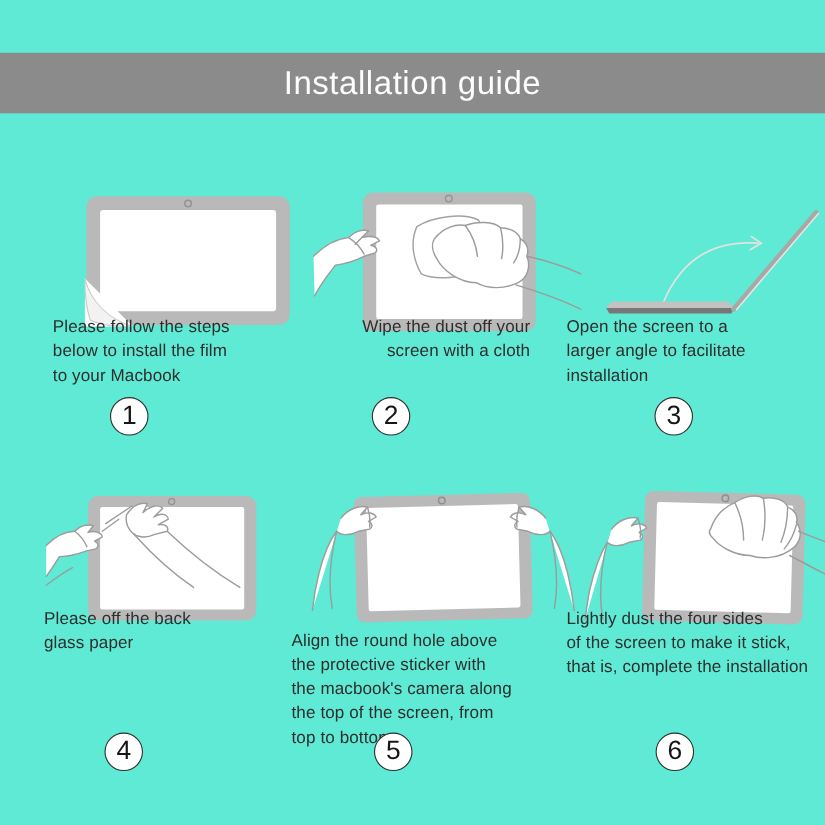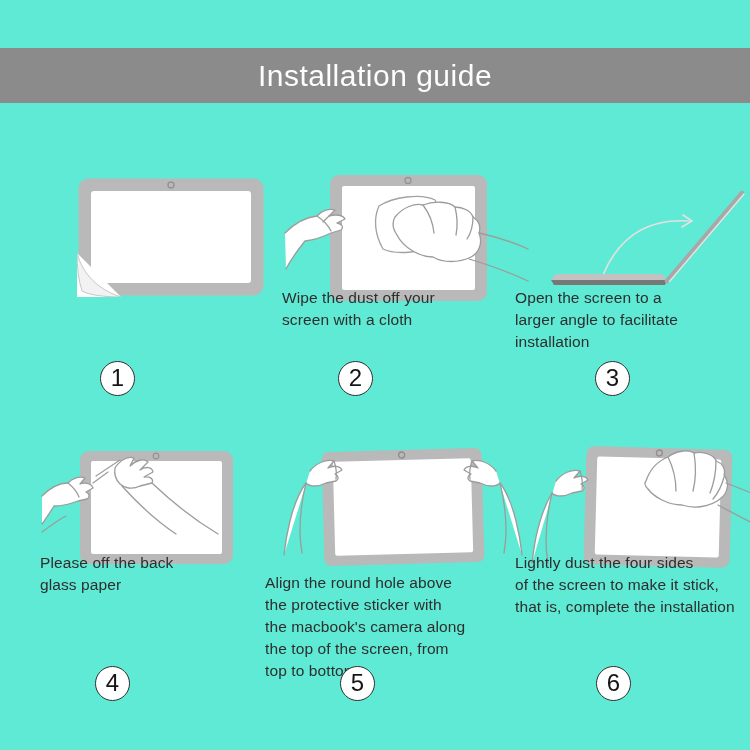--- a/index.html
+++ b/index.html
@@ -25,21 +25,21 @@
   .badge span{font-size:24px;color:#161616;line-height:1;transform:translateY(-1px);}
   
   .fig1{left:37px;top:161px;width:188px;height:120px;}
   .fig2{left:243px;top:157px;width:246px;height:132px;}
   .fig3{left:503px;top:166px;width:240px;height:118px;}
   .fig4{left:0px;top:430px;width:232px;height:122px;}
   .fig5{left:230px;top:427px;width:266px;height:128px;}
   .fig6{left:488px;top:427px;width:260px;height:128px;}
   
   .cap1{left:48px;top:287px;width:190px;}
-  .cap2{left:282px;top:287px;width:200px;}
+  .cap2{left:282px;top:287px;width:200px;text-align:right;}
   .cap3{left:515px;top:287px;width:210px;}
   .cap4{left:40px;top:552px;width:190px;}
   .cap5{left:265px;top:572px;width:220px;}
   .cap6{left:515px;top:552px;width:235px;}
   
   .b1{left:100px;top:361px;} .b2{left:338px;top:361px;} .b3{left:595px;top:361px;}
   .b4{left:95px;top:666px;}  .b5{left:340px;top:666px;} .b6{left:596px;top:666px;}
 </style>
 </head>
 <body>
@@ -158,20 +158,23 @@
         <path d="M188 18 C188 28 186 40 182 50" fill="none"></path>
         <path d="M196 34 C194 42 190 50 185 56" fill="none"></path>
       </g>
       <g fill="none" stroke="#9c9c9c" stroke-width="1.3" stroke-linecap="round">
         <path d="M198 40 C218 48 240 56 258 64"></path>
         <path d="M190 62 C212 74 236 86 256 96"></path>
       </g>
     </svg>
   </figure>
 
+  <p class="caption cap1">Please follow the steps
+below to install the film
+to your Macbook</p>
   <p class="caption cap2">Wipe the dust off your
 screen with a cloth</p>
   <p class="caption cap3">Open the screen to a
 larger angle to facilitate
 installation</p>
   <p class="caption cap4">Please off the back
 glass paper</p>
   <p class="caption cap5">Align the round hole above
 the protective sticker with
 the macbook's camera along

